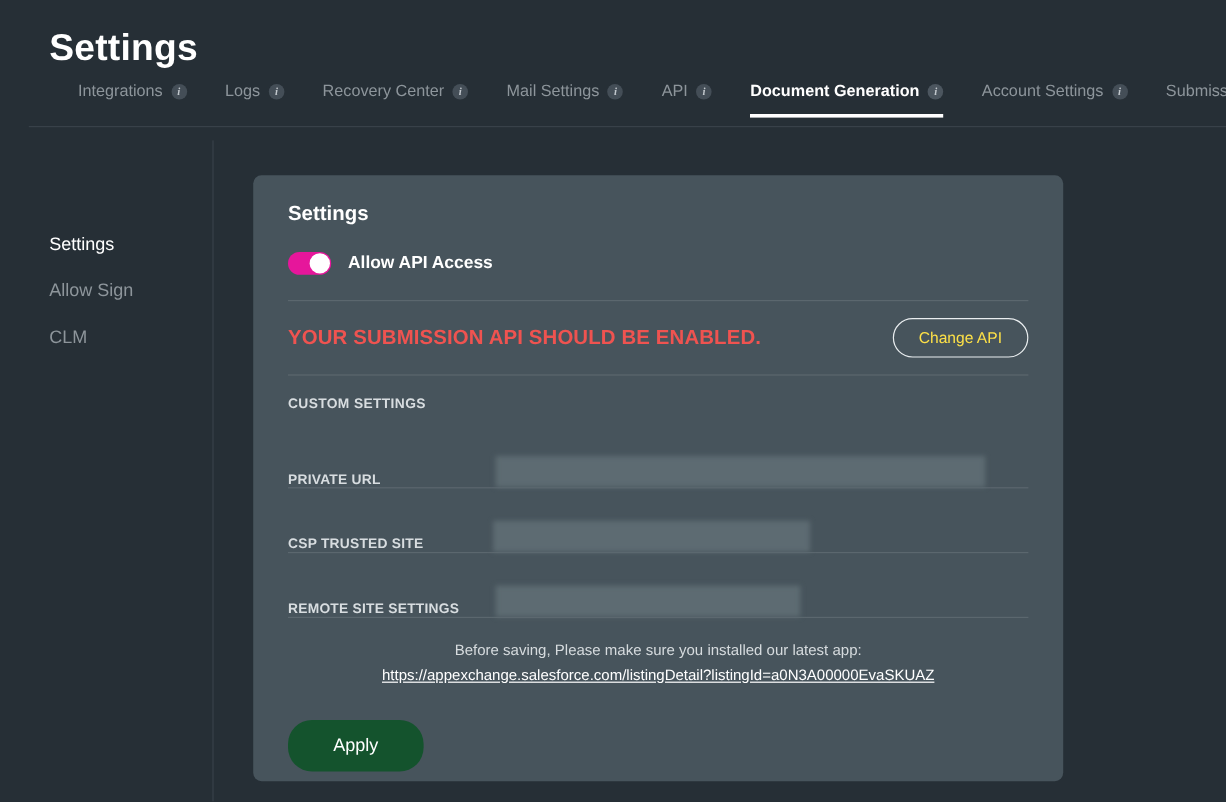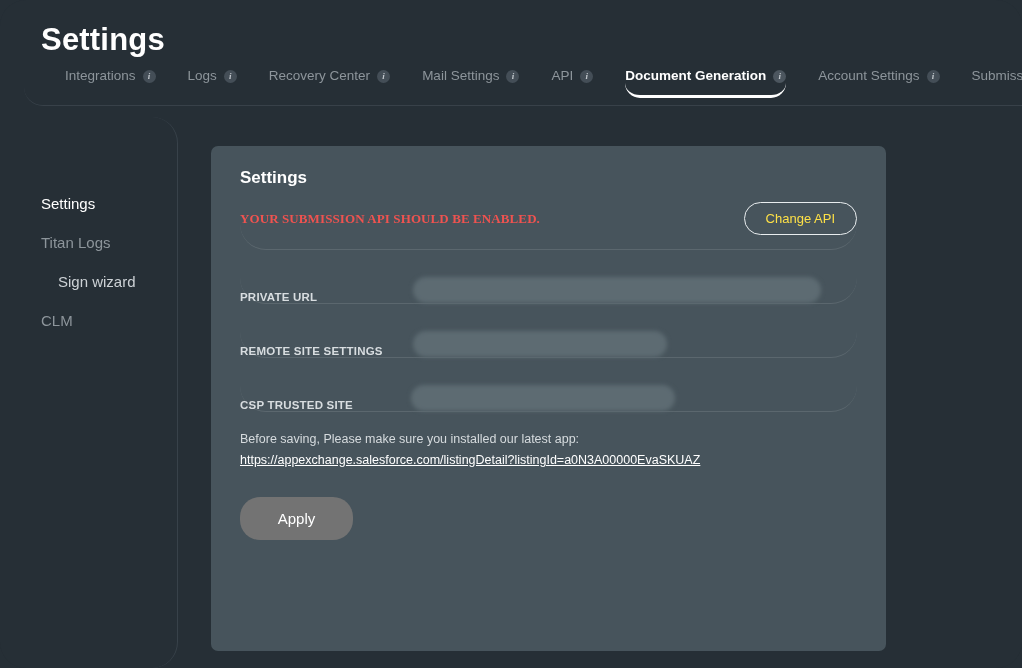--- a/index.html
+++ b/index.html
@@ -1,15 +1,15 @@
 <!DOCTYPE html>
 <html><head>
 <meta charset="utf-8">
 <style>
-  * { box-sizing: border-box; margin: 0; padding: 0; border-radius: 26px; }
+  * { box-sizing: border-box; margin: 0; padding: 0; }
 
   html, body {
     width: 1022px;
     height: 668px;
     background: #262f36;
     font-family: "Liberation Sans", sans-serif;
     overflow: hidden;
   }
 
   .page {
@@ -153,25 +153,24 @@
 
   
   .warn-row {
     display: flex;
     align-items: center;
     justify-content: space-between;
     height: 62px;
     border-bottom: 1px solid #5b676e;
   }
   .warn-text {
-    font-size: 13px;
+    font-size: 17px;
     font-weight: bold;
     color: #ef5350;
     letter-spacing: 0.1px;
-    font-family: Liberation Serif, serif;
   }
   .btn-outline {
     border: 1px solid #e9edef;
     background: transparent;
     color: #fde047;
     font-size: 13px;
     border-radius: 18px;
     padding: 8px 21px;
     cursor: pointer;
     font-family: "Liberation Sans", sans-serif;
@@ -211,30 +210,31 @@
   .redacted.w1 { width: 408px; }
   .redacted.w2 { width: 254px; }
   .redacted.w3 { width: 264px; margin-left: -2px; }
 
   
   .note {
     padding-top: 17px;
     font-size: 12.5px;
     color: #d6dbde;
     line-height: 21px;
+    text-align: center;
   }
   .note a {
     color: #ffffff;
     text-decoration: underline;
     font-size: 12.5px;
   }
 
   .btn-primary {
     margin-top: 26px;
-    background: #737373;
+    background: #14532d;
     color: #ffffff;
     border: none;
     border-radius: 20px;
     font-size: 15px;
     padding: 13px 0;
     width: 113px;
     cursor: pointer;
     font-family: "Liberation Sans", sans-serif;
   }
 </style>
@@ -274,49 +274,55 @@
         <span>Account Settings</span>
         <span class="info-icon">i</span>
       </div>
       <div class="tab">
         <span>Submissions</span>
       </div>
     </div>
 
   <div class="sidebar">
       <div class="side-item current"><span>Settings</span></div>
-      <div class="side-item"><span>Titan Logs</span></div>
-      <div class="side-item sub"><span>Sign wizard</span></div>
+      <div class="side-item"><span>Allow Sign</span></div>
       <div class="side-item"><span>CLM</span></div>
     </div>
 
   <div class="card">
 
     <div class="card-title">Settings</div>
 
+    <div class="toggle-row">
+      <div class="toggle">
+        <div class="knob"></div>
+      </div>
+      <div class="toggle-label">Allow API Access</div>
+    </div>
 
     <div class="warn-row">
       <div class="warn-text">YOUR SUBMISSION API SHOULD BE ENABLED.</div>
       <button class="btn-outline">Change API</button>
     </div>
 
+    <div class="section-label">CUSTOM SETTINGS</div>
 
     <div id="fields">
         <div class="field-row">
           <div class="field-label">PRIVATE URL</div>
           <div class="redacted w1"></div>
         </div>
         <div class="field-row">
+          <div class="field-label">CSP TRUSTED SITE</div>
+          <div class="redacted w3"></div>
+        </div>
+        <div class="field-row">
           <div class="field-label">REMOTE SITE SETTINGS</div>
           <div class="redacted w2"></div>
         </div>
-        <div class="field-row">
-          <div class="field-label">CSP TRUSTED SITE</div>
-          <div class="redacted w3"></div>
-        </div>
       </div>
 
     <div class="note">
       <div>Before saving, Please make sure you installed our latest app:</div>
       <a href="#">https://appexchange.salesforce.com/listingDetail?listingId=a0N3A00000EvaSKUAZ</a>
     </div>
 
     <button class="btn-primary">Apply</button>
 
   </div>

